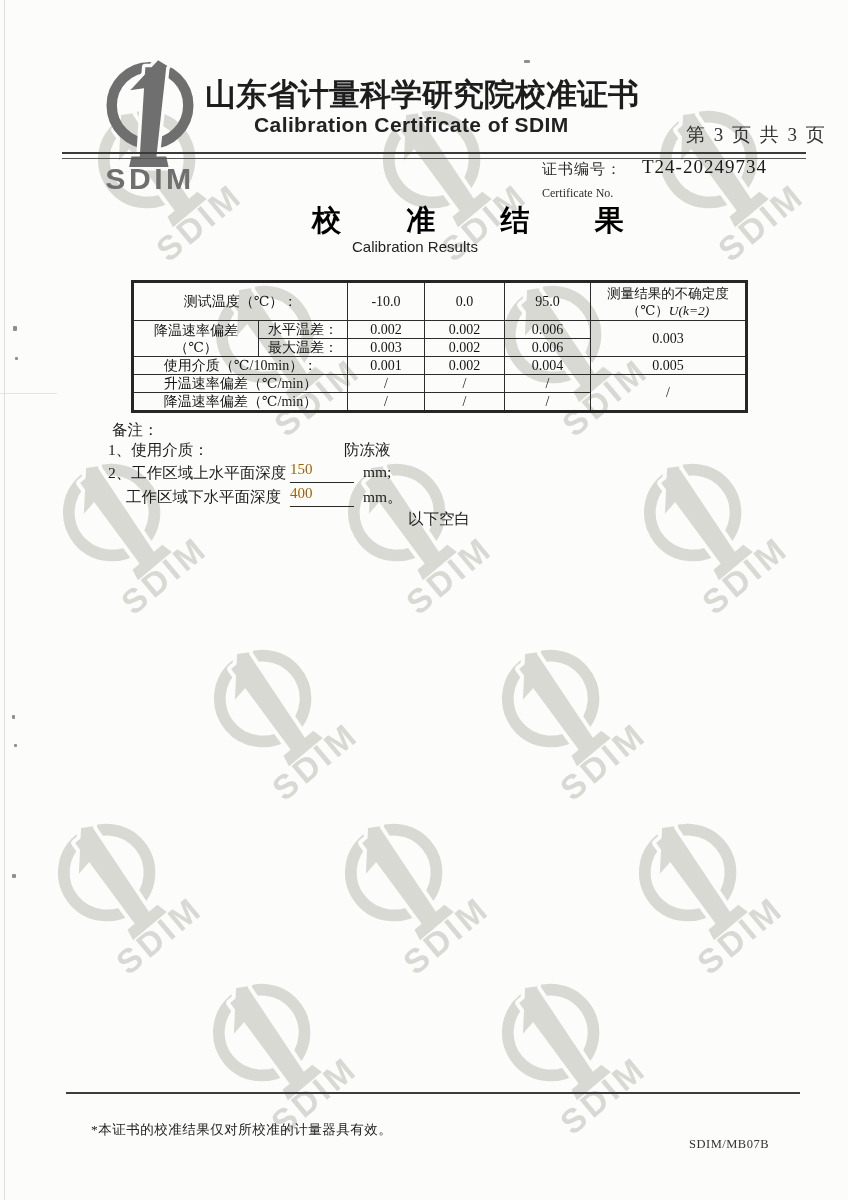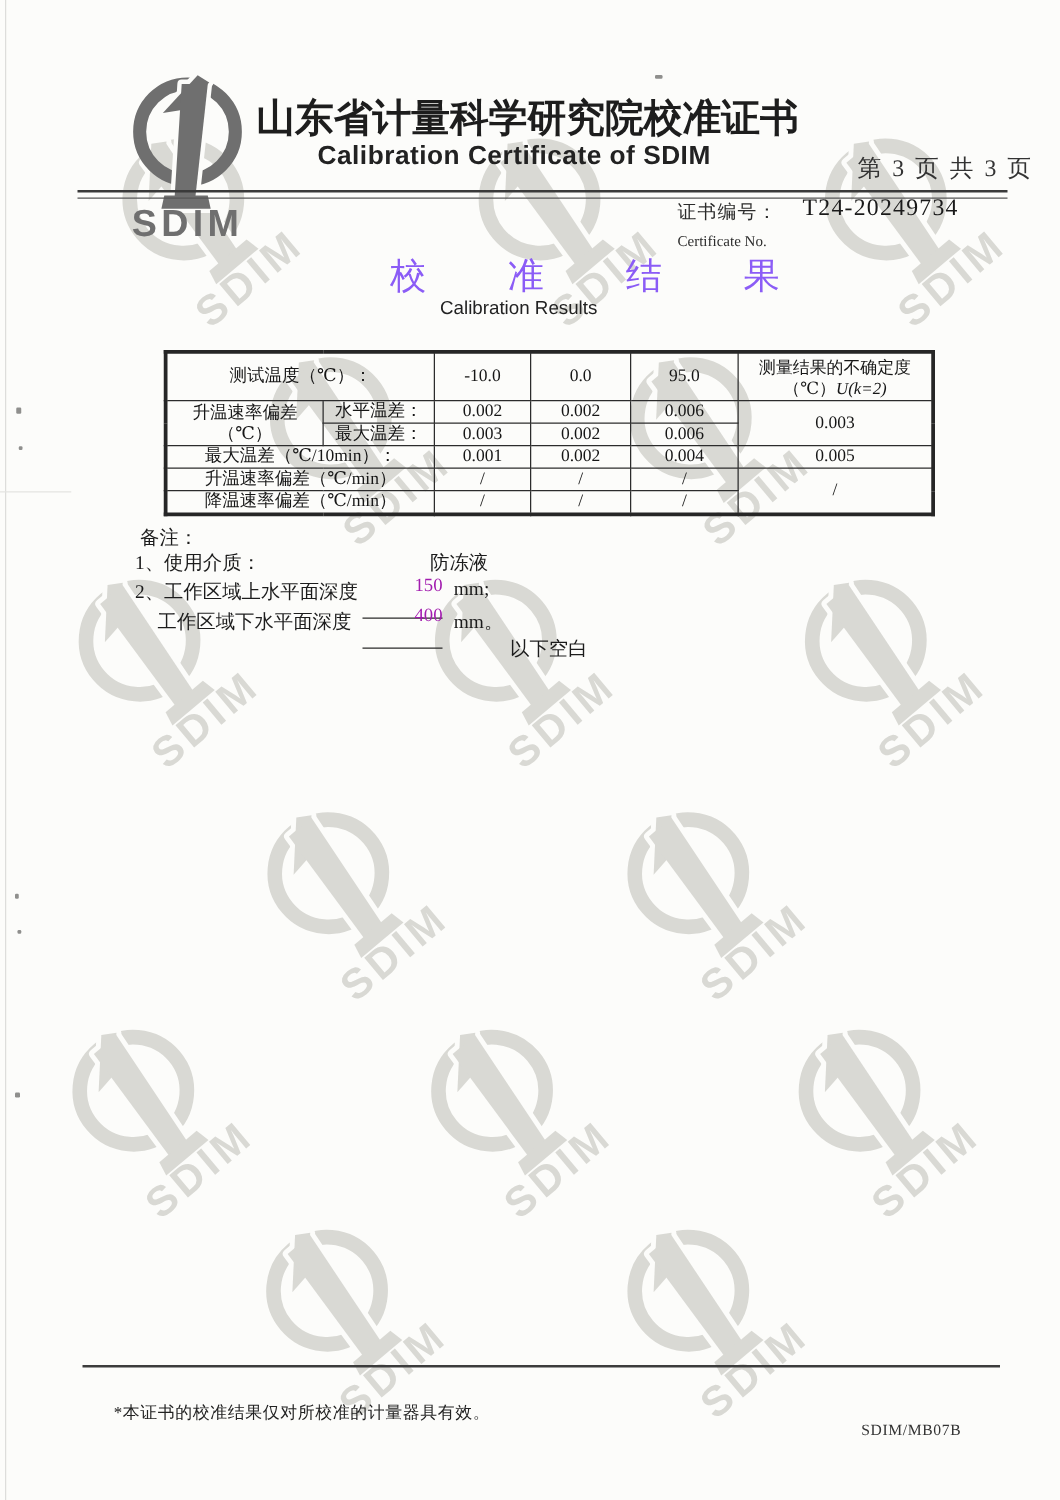--- a/index.html
+++ b/index.html
@@ -46,21 +46,21 @@
     position:absolute;left:62px;top:152px;width:744px;height:4px;
     border-top:2.5px solid #3a3a3a;border-bottom:1.5px solid #555;
   }
   
   .cert-label{position:absolute;left:542px;top:160px;font-size:15px;letter-spacing:1px;color:#2a2a2a;white-space:nowrap;}
   .cert-value{position:absolute;left:642px;top:156px;font-size:19px;letter-spacing:1px;color:#1a1a1a;white-space:nowrap;}
   .cert-en{position:absolute;left:542px;top:186px;font-family:Liberation Serif, serif;font-size:12px;color:#2d2d2d;white-space:nowrap;}
   
   .results-cn{
     position:absolute;left:312px;top:201px;
-    font-size:29px;font-weight:normal;letter-spacing:29px;white-space:nowrap;color:#8b5cf6;
+    font-size:29px;font-weight:bold;letter-spacing:29px;white-space:nowrap;color:#000000;
   }
   .results-en{
     position:absolute;left:352px;top:238px;
     font-family:"Liberation Sans","DejaVu Sans",sans-serif;
     font-size:15px;color:#222;white-space:nowrap;
   }
   
   table.cal{
     position:absolute;left:131px;top:280px;
     width:614px;border-collapse:collapse;table-layout:fixed;
@@ -73,23 +73,23 @@
     padding:0 2px;line-height:17px;
     overflow:hidden;white-space:nowrap;
   }
   tr.r-head td{height:37px;}
   tr.r-std td{height:17px;}
   td.unc-head{line-height:16px;font-size:13.5px;}
   .it{font-style:italic;}
   
   .note{position:absolute;font-size:15.5px;color:#1c1c1c;white-space:nowrap;}
   .note-value{
-    position:absolute;width:64px;text-align:right;
+    position:absolute;width:64px;text-align:left;
     font-size:15px;border-bottom:1.5px solid #2a2a2a;
-    padding-bottom:16px;color:#a21caf;
+    padding-bottom:4px;color:#a16207;
   }
   
   .footer-rule{position:absolute;left:66px;top:1092px;width:734px;height:1.8px;background:#3c3c3c;}
   .footer-note{position:absolute;left:91px;font-size:13.5px;color:#222;white-space:nowrap;letter-spacing:0.5px;}
   .doc-code{position:absolute;left:689px;top:1137px;font-size:12.5px;color:#333;letter-spacing:0.5px;}
   svg text{font-family:"Liberation Sans","DejaVu Sans",sans-serif;}
 </style>
 </head>
 <body>
 
@@ -207,37 +207,37 @@
         <td>-10.0</td>
         <td>0.0</td>
         <td>95.0</td>
         <td class="unc-head">
           <div>测量结果的不确定度</div>
           <div><span>（℃）</span><span class="it">U(k=2)</span></div>
         </td>
       </tr>
       <tr class="r-std">
         <td rowspan="2">
-          <div>升温速率偏差</div>
+          <div>降温速率偏差</div>
           <div>（℃）</div>
         </td>
         <td>水平温差：</td>
         <td>0.002</td>
         <td>0.002</td>
         <td>0.006</td>
         <td rowspan="2">0.003</td>
       </tr>
       <tr class="r-std">
         <td>最大温差：</td>
         <td>0.003</td>
         <td>0.002</td>
         <td>0.006</td>
       </tr>
       <tr class="r-std">
-        <td colspan="2">最大温差（℃/10min）：</td>
+        <td colspan="2">使用介质（℃/10min）：</td>
         <td>0.001</td>
         <td>0.002</td>
         <td>0.004</td>
         <td>0.005</td>
       </tr>
       <tr class="r-std">
         <td colspan="2">升温速率偏差（℃/min）</td>
         <td>/</td>
         <td>/</td>
         <td>/</td>

